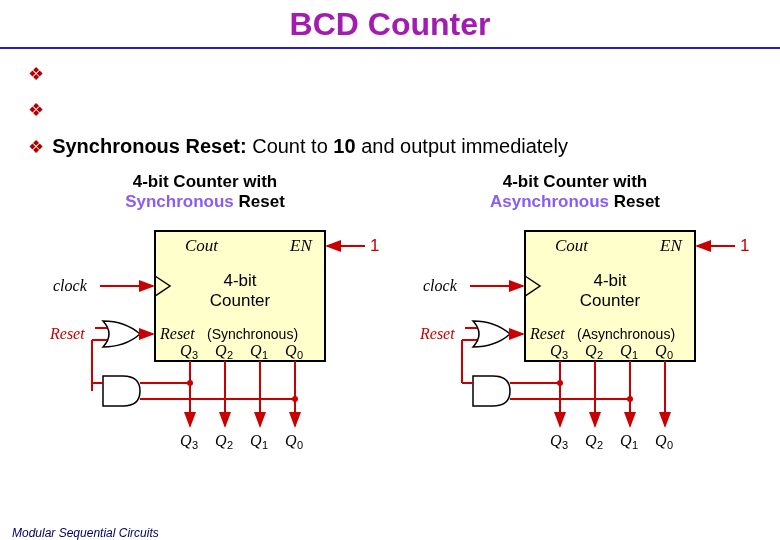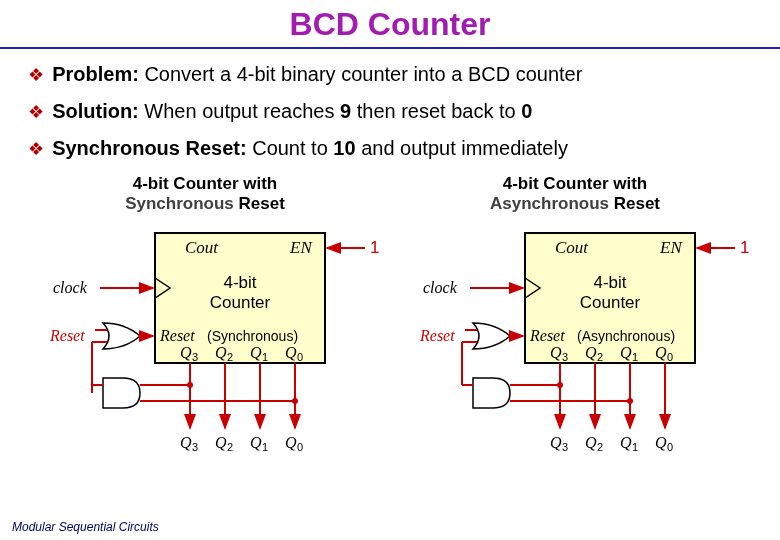--- a/index.html
+++ b/index.html
@@ -49,28 +49,28 @@
     width: 360px;
     position: relative;
   }
   .caption {
     text-align: center;
     font-size: 17px;
     font-weight: bold;
     line-height: 1.2;
     margin-bottom: 8px;
   }
-  .red { color: #404040; }
+  .red { color: #8b5cf6; }
   .svg-wrap {
     width: 100%;
     height: 230px;
   }
   .footer {
     position: absolute;
-    bottom: 6px;
+    bottom: 0;
     left: 0;
     width: 100%;
     display: flex;
     justify-content: space-between;
     padding: 0 12px;
     font-family: "Comic Sans MS", cursive, sans-serif;
     font-size: 12px;
     color: #000060;
     font-style: italic;
   }
@@ -80,29 +80,23 @@
 </head>
 <body>
 
 <div class="title-bar">
   <div class="title">BCD Counter</div>
 </div>
 
 <div class="bullets">
   <div class="bullet">
     <span class="dia">❖</span>
-    <span>
-      <span class="bold">Problem:</span><span> Convert a 4-bit binary counter into a BCD counter</span>
-    </span>
   </div>
   <div class="bullet">
     <span class="dia">❖</span>
-    <span>
-      <span class="bold">Solution:</span><span> When output reaches </span><span class="bold">9</span><span> then reset back to </span><span class="bold">0</span>
-    </span>
   </div>
   <div class="bullet">
     <span class="dia">❖</span>
     <span>
       <span class="bold">Synchronous Reset:</span><span> Count to </span><span class="bold">10</span><span> and output immediately</span>
     </span>
   </div>
 </div>
 
 <div class="diagrams">

